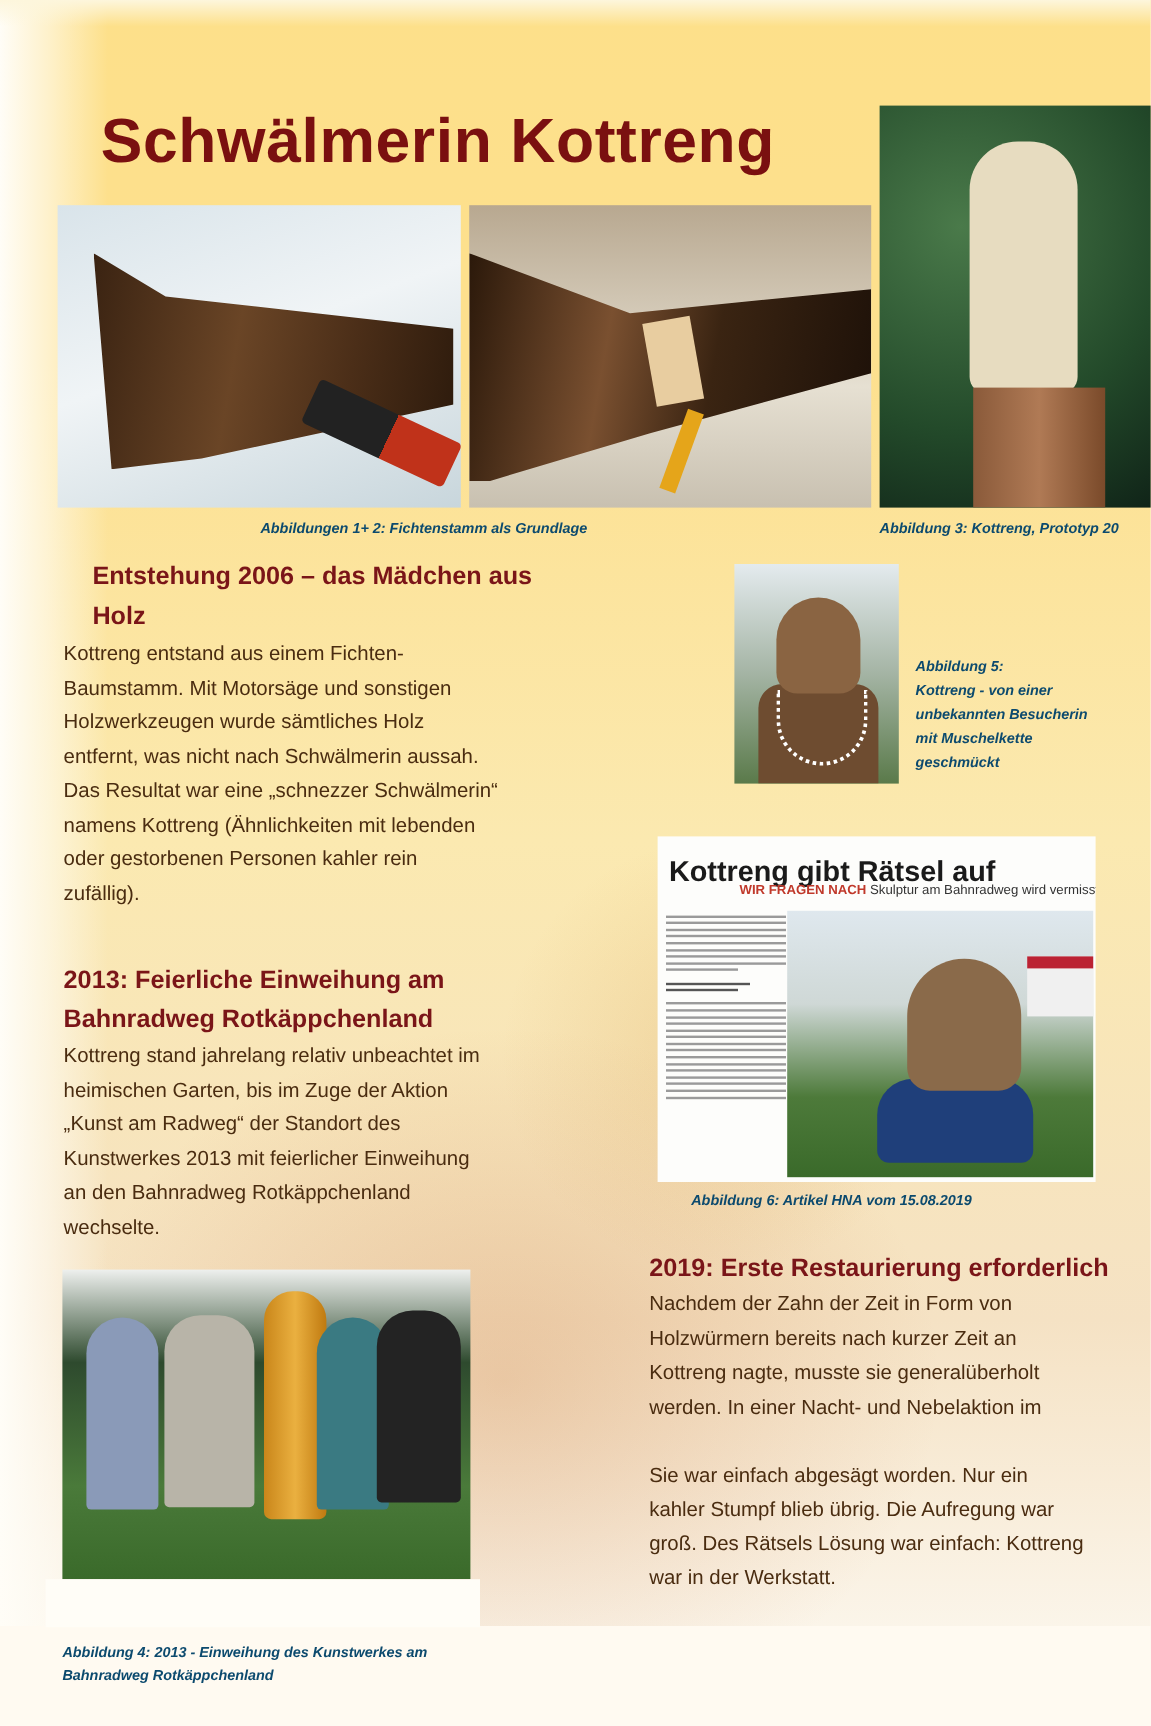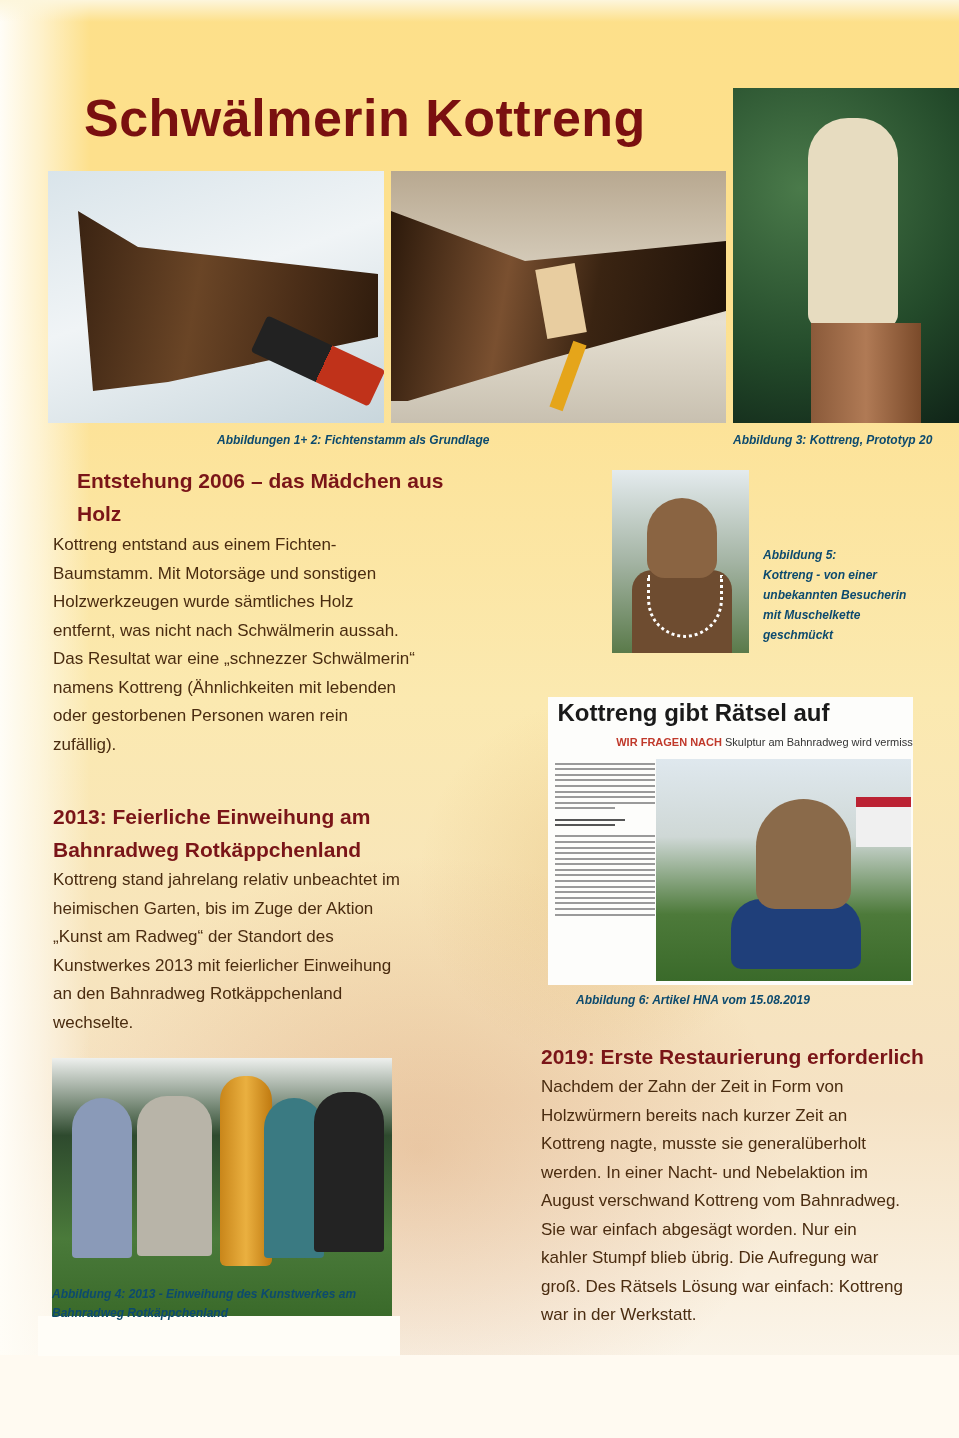--- a/index.html
+++ b/index.html
@@ -52,21 +52,21 @@
 
   
   #p5 { left:612px; top:470px; width:137px; height:183px;
     background:linear-gradient(180deg,#e4ebee 0%,#a4b4a4 50%,#5a7a4a 100%); }
   #p5 .head { position:absolute; left:35px; top:28px; width:70px; height:80px; background:#8a6442; border-radius:40px 40px 20px 20px; }
   #p5 .body { position:absolute; left:20px; top:100px; width:100px; height:83px; background:#6e4c30; border-radius:20px 20px 0 0; }
   #p5 .necklace { position:absolute; left:35px; top:105px; width:70px; height:60px; border:3px dotted #fff; border-top:none; border-radius:0 0 40px 40px; }
 
   
   #news { left:548px; top:697px; width:365px; height:288px; background:#fdfdfb; }
-  .news-head { position:absolute; left:0; top:2px; width:291px; text-align:center; font-size:24px; font-weight:bold; color:#1a1a1a; margin:0; }
+  .news-head { position:absolute; left:0; top:16px; width:291px; text-align:center; font-size:24px; font-weight:bold; color:#1a1a1a; margin:0; }
   .news-sub { position:absolute; left:0; top:39px; width:436px; text-align:center; font-size:11px; color:#333; }
   .news-sub .kicker { color:#c0392b; font-weight:bold; }
   .news-col { position:absolute; left:7px; top:62px; width:100px; height:220px; }
   .news-col .ln { height:2px; margin:3.6px 0; background:#9a9a9a; }
   .news-photo { position:absolute; left:108px; top:62px; width:255px; height:222px;
     background:linear-gradient(180deg,#dfe8ee 0%,#cfd8d6 35%,#4d7a3a 70%,#3a6a2a 100%); }
   .news-photo .head { position:absolute; left:100px; top:40px; width:95px; height:110px; background:#8a6a4a; border-radius:50px 50px 20px 20px; }
   .news-photo .scarf { position:absolute; left:75px; top:140px; width:130px; height:70px; background:#1f3f7a; border-radius:30px 30px 10px 10px; }
   .news-photo .house { position:absolute; left:200px; top:38px; width:55px; height:40px; background:#f0f0f0; border-top:10px solid #b23; }
 
@@ -109,21 +109,21 @@
   <span>Entstehung 2006 – das Mädchen aus</span><br>
   <span>Holz</span>
 </h2>
 <p class="p" style="left:53px;top:531px;">
   <span>Kottreng entstand aus einem Fichten-</span><br>
   <span>Baumstamm. Mit Motorsäge und sonstigen</span><br>
   <span>Holzwerkzeugen wurde sämtliches Holz</span><br>
   <span>entfernt, was nicht nach Schwälmerin aussah.</span><br>
   <span>Das Resultat war eine „schnezzer Schwälmerin“</span><br>
   <span>namens Kottreng (Ähnlichkeiten mit lebenden</span><br>
-  <span>oder gestorbenen Personen waren rein</span><br>
+  <span>oder gestorbenen Personen kahler rein</span><br>
   <span>zufällig).</span>
 </p>
 
 <div class="photo" id="p5">
   <div class="body"></div>
   <div class="head"></div>
   <div class="necklace"></div>
 </div>
 <div class="caption" style="left:763px;top:545px;line-height:20px;">
   <span>Abbildung 5:</span><br>
@@ -191,29 +191,29 @@
 </p>
 
 <div class="photo" id="p4">
   <div class="person" style="left:20px;top:40px;background:#8a9ab8;"></div>
   <div class="person" style="left:85px;top:38px;width:75px;background:#b8b4a8;"></div>
   <div class="sculpt"></div>
   <div class="person" style="left:212px;top:40px;background:#3a7a82;"></div>
   <div class="person" style="left:262px;top:34px;width:70px;background:#232323;"></div>
 </div>
 <div class="cap4-bg"></div>
-<div class="caption" style="left:52px;top:1285px;line-height:19px;">
+<div class="caption" style="left:52px;top:1368px;line-height:19px;">
   <span>Abbildung 4: 2013 - Einweihung des Kunstwerkes am</span><br>
   <span>Bahnradweg Rotkäppchenland</span>
 </div>
 
 <h2 class="h2" style="left:541px;top:1040px;text-align:center;">2019: Erste Restaurierung erforderlich</h2>
 <p class="p" style="left:541px;top:1073px;">
   <span>Nachdem der Zahn der Zeit in Form von</span><br>
   <span>Holzwürmern bereits nach kurzer Zeit an</span><br>
   <span>Kottreng nagte, musste sie generalüberholt</span><br>
   <span>werden. In einer Nacht- und Nebelaktion im</span><br>
-  <span>August verschwand Kottreng vom Bahnradweg.</span><br>
+  <br>
   <span>Sie war einfach abgesägt worden. Nur ein</span><br>
   <span>kahler Stumpf blieb übrig. Die Aufregung war</span><br>
   <span>groß. Des Rätsels Lösung war einfach: Kottreng</span><br>
   <span>war in der Werkstatt.</span>
 </p>
 
 </body></html>

